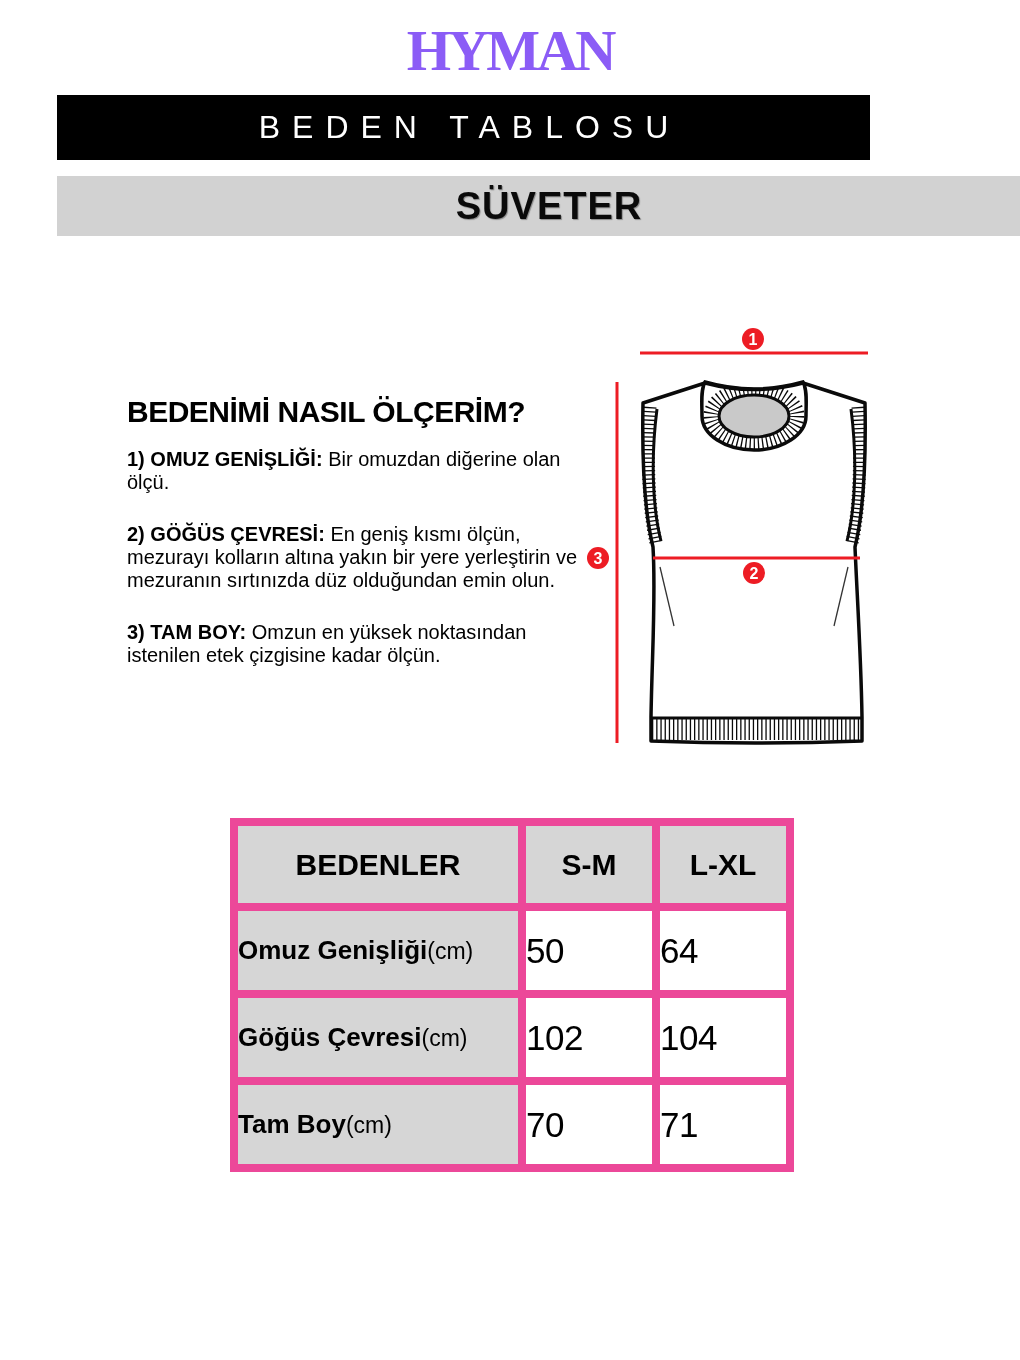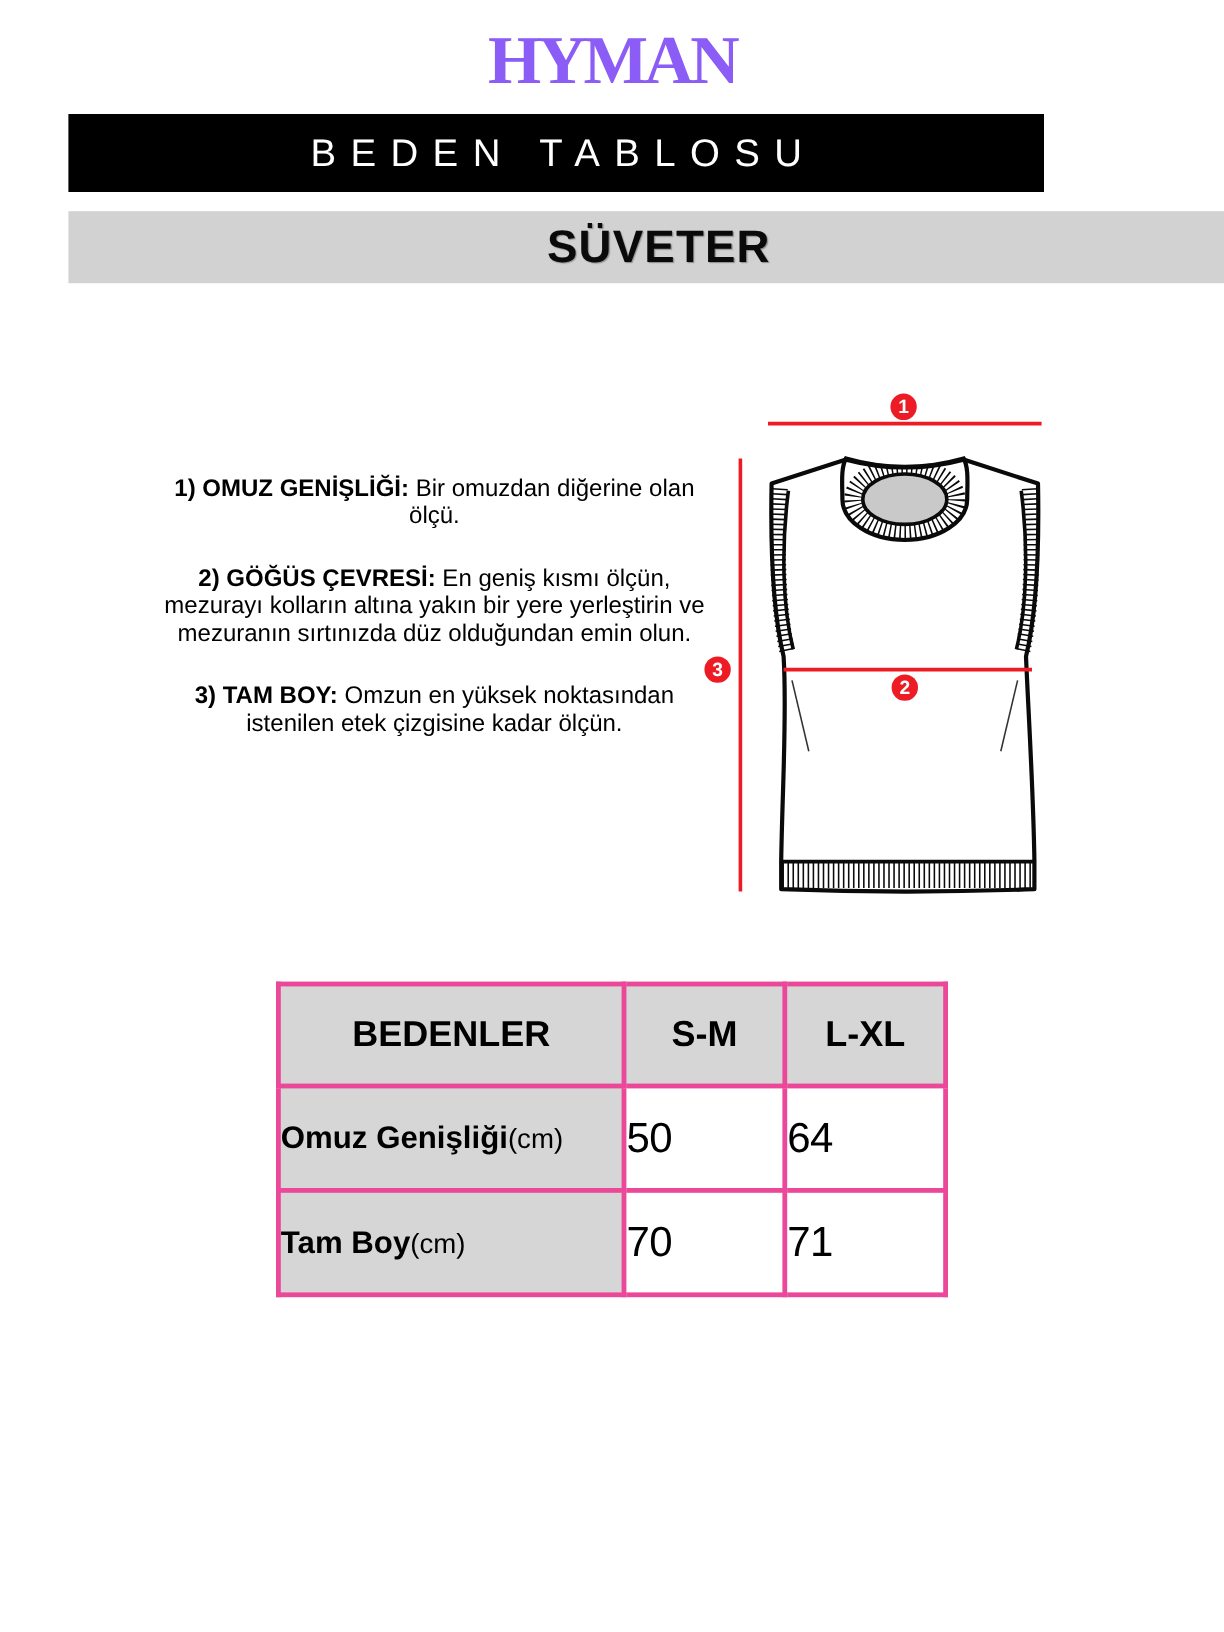--- a/index.html
+++ b/index.html
@@ -36,41 +36,41 @@
     font-size:38px; font-weight:bold; letter-spacing:1px;
     text-shadow:1px 1px 1px rgba(0,0,0,0.35);
   }
 
   
   .guide { position:absolute; left:127px; top:396px; width:470px; }
   .guide h2 {
     margin:0 0 20px; font-size:30px; line-height:32px;
     letter-spacing:-0.5px; font-weight:bold;
   }
-  .guide p { margin:0 0 29px; font-size:20px; line-height:23px;text-align:center; }
+  .guide p { margin:0 0 29px; font-size:20px; line-height:23px; }
   .guide p b { font-weight:bold; }
 
   
   .figure { position:absolute; left:575px; top:320px; width:420px; height:450px; }
   .figure svg { display:block; }
   .ink { stroke:#0a0a0a; }
   .red-stroke { stroke:var(--accent-red,#ed1c24); }
   .red-fill { fill:var(--accent-red,#ed1c24); }
   .badge-num {
     fill:#fff; font-family:"Liberation Sans", sans-serif;
     font-size:16px; font-weight:bold; text-anchor:middle;
   }
 
   
   .size-table {
     position:absolute; left:230px; top:818px;
     border-collapse:collapse; table-layout:fixed;
   }
   .size-table th, .size-table td {
-    border:4px solid #ec4899; box-sizing:border-box;
+    border:8px solid #ec4899; box-sizing:border-box;
     vertical-align:middle; padding:0;
   }
   .size-table { border:4px solid #000; }
   .col-label { width:288px; }
   .col-size  { width:134px; }
   .row-head  { height:85px; }
   .row-data  { height:87px; }
   .cell-gray { background:var(--table-gray,#d6d6d6); }
   .head-txt  { font-size:30px; font-weight:bold; }
   .label-txt { font-size:26px; font-weight:bold; }
@@ -84,20 +84,21 @@
 
 <div class="bar-black">
   <span>BEDEN TABLOSU</span>
 </div>
 
 <div class="bar-gray">
   <span>SÜVETER</span>
 </div>
 
 <div class="guide">
+  <h2>BEDENİMİ NASIL ÖLÇERİM?</h2>
   <p><b>1) OMUZ GENİŞLİĞİ:</b>
     <span>Bir omuzdan diğerine olan ölçü.</span></p>
   <p><b>2) GÖĞÜS ÇEVRESİ:</b>
     <span>En geniş kısmı ölçün, mezurayı kolların altına yakın bir yere yerleştirin ve mezuranın sırtınızda düz olduğundan emin olun.</span></p>
   <p><b>3) TAM BOY:</b>
     <span>Omzun en yüksek noktasından istenilen etek çizgisine kadar ölçün.</span></p>
 </div>
 
 <div class="figure">
   <svg width="420" height="450" viewBox="-15 0 420 450">
@@ -159,18 +160,23 @@
     <th class="col-label cell-gray head-txt">BEDENLER</th>
     <th class="col-size cell-gray head-txt">S-M</th>
     <th class="col-size cell-gray head-txt">L-XL</th>
   </tr>
   <tr class="row-data">
     <td class="cell-gray label-txt"><span>Omuz Genişliği</span><span class="unit-txt">(cm)</span></td>
     <td class="value-txt">50</td>
     <td class="value-txt">64</td>
   </tr>
   <tr class="row-data">
+    <td class="cell-gray label-txt"><span>Göğüs Çevresi</span><span class="unit-txt">(cm)</span></td>
+    <td class="value-txt">102</td>
+    <td class="value-txt">104</td>
+  </tr>
+  <tr class="row-data">
     <td class="cell-gray label-txt"><span>Tam Boy</span><span class="unit-txt">(cm)</span></td>
     <td class="value-txt">70</td>
     <td class="value-txt">71</td>
   </tr>
 </tbody>
   </table>
 
 </body></html>

